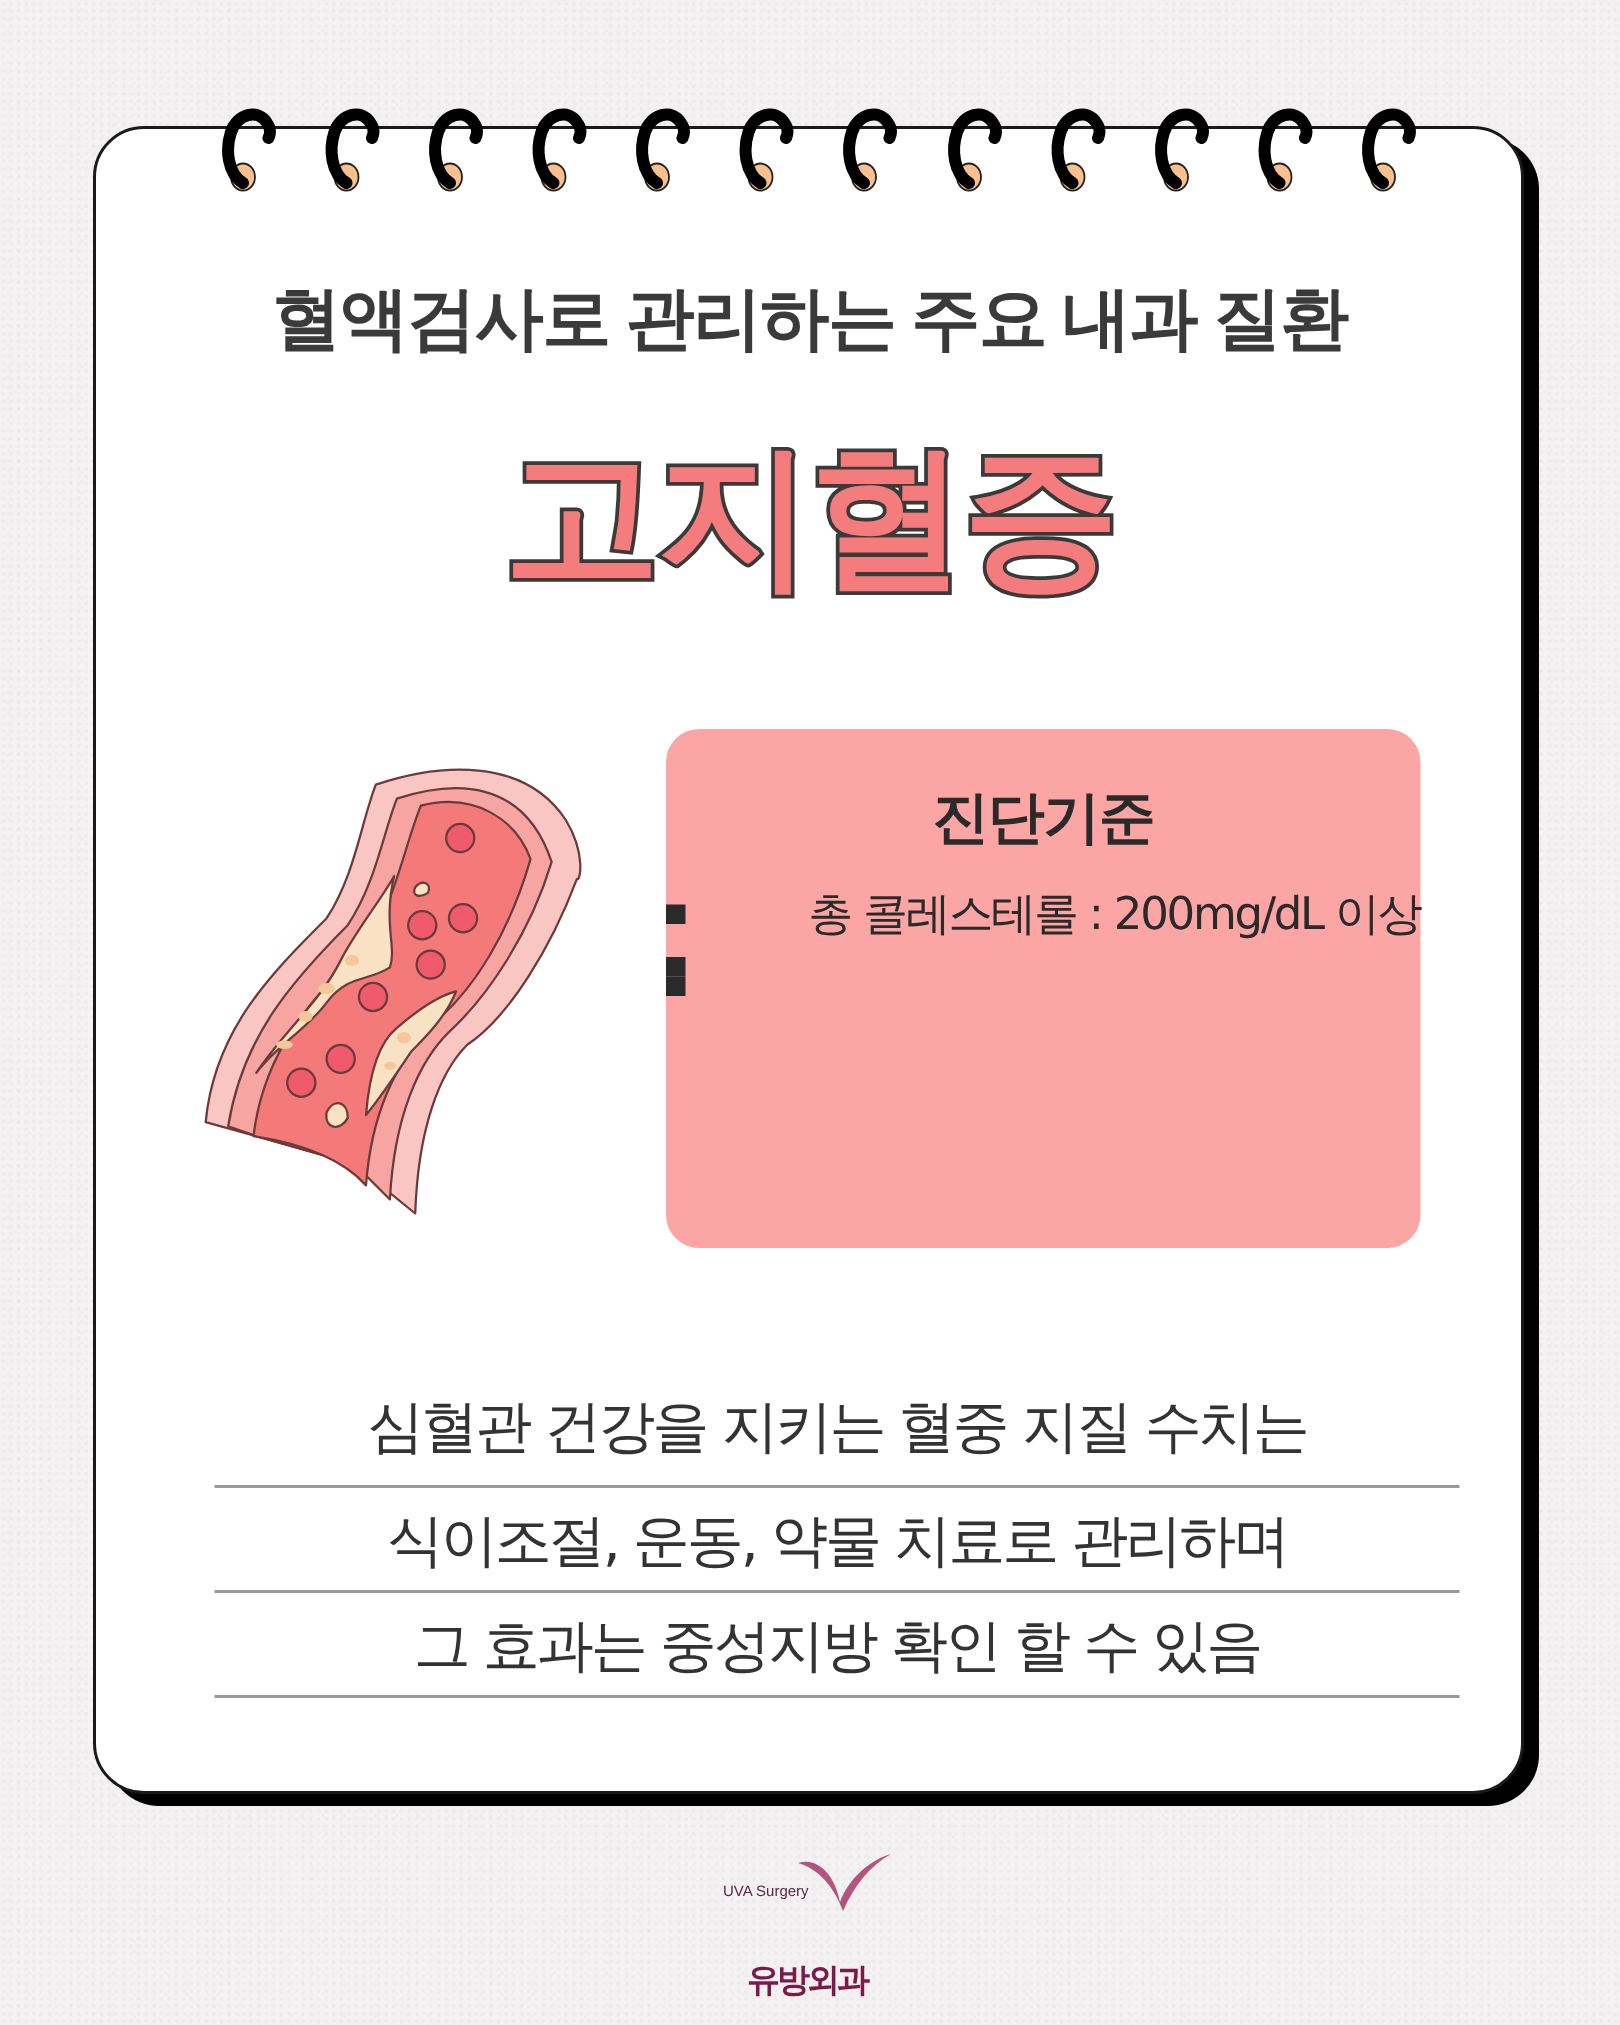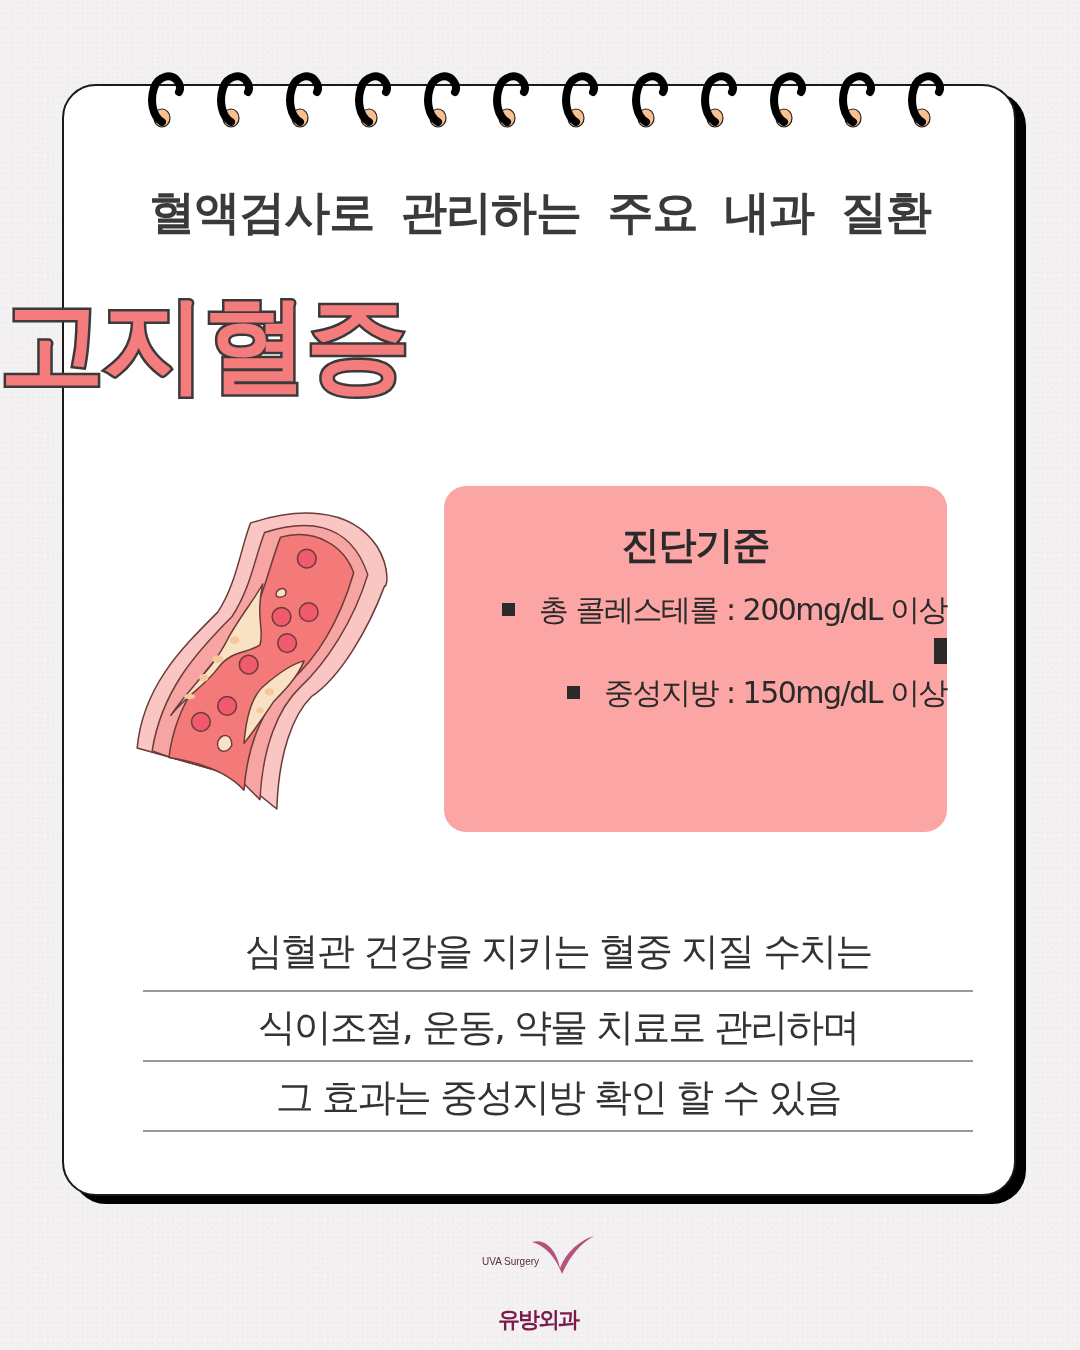--- a/index.html
+++ b/index.html
@@ -40,29 +40,30 @@
     display: flex;
     justify-content: space-between;
   }
   .ring { width: 40px; height: 64px; position: relative; }
   .ring svg { width: 40px; height: 64px; display: block; }
 
   .subtitle {
     position: absolute;
     left: 0; right: 0; top: 182px;
     text-align: center;
-    font-family: Liberation Mono, monospace;
+    font-family: Liberation Serif, serif;
     font-weight: bold;
     font-size: 46px;
     color: #3a3a3a;
     letter-spacing: -1px;
   }
   .main-title {
     position: absolute;
     left: 0; right: 0; top: 276px;
+    text-align: center;
     font-family: Liberation Serif, serif;
     font-weight: bold;
     font-size: 104px;
     color: #f47c7c;
     letter-spacing: -2px;
     -webkit-text-stroke: 5px #3a3a3a;
     paint-order: stroke fill;
   }
 
   .artery {
@@ -88,21 +89,21 @@
     letter-spacing: -1px;
   }
   .criteria-list { margin-top: 10px; }
   .criteria-item {
     font-family: "DejaVu Sans", sans-serif;
     font-size: 30px;
     line-height: 57px;
     color: #2a2a2a;
     letter-spacing: -1.5px;
     display: flex;
-    justify-content: flex-end;
+    justify-content: space-between;
     align-items: center;
     gap: 24px;
   }
   .bullet {
     display: inline-block;
     width: 13px; height: 13px;
     background: #2a2a2a;
   }
 
   .summary {
@@ -274,24 +275,20 @@
     <div class="criteria-item">
       <span class="bullet"></span>
       <span>총 콜레스테롤 : 200mg/dL 이상</span>
     </div>
     <div class="criteria-item">
       <span class="bullet"></span>
     </div>
     <div class="criteria-item">
       <span class="bullet"></span>
     </div>
-    <div class="criteria-item">
-      <span class="bullet"></span>
-      <span>중성지방 : 150mg/dL 이상</span>
-    </div>
   </div>
 </div>
 
 <div class="summary">
   <div class="summary-line">심혈관 건강을 지키는 혈중 지질 수치는</div>
   <div class="summary-line">식이조절, 운동, 약물 치료로 관리하며</div>
   <div class="summary-line">그 효과는 중성지방 확인 할 수 있음</div>
 </div>
 
 <div class="logo">

